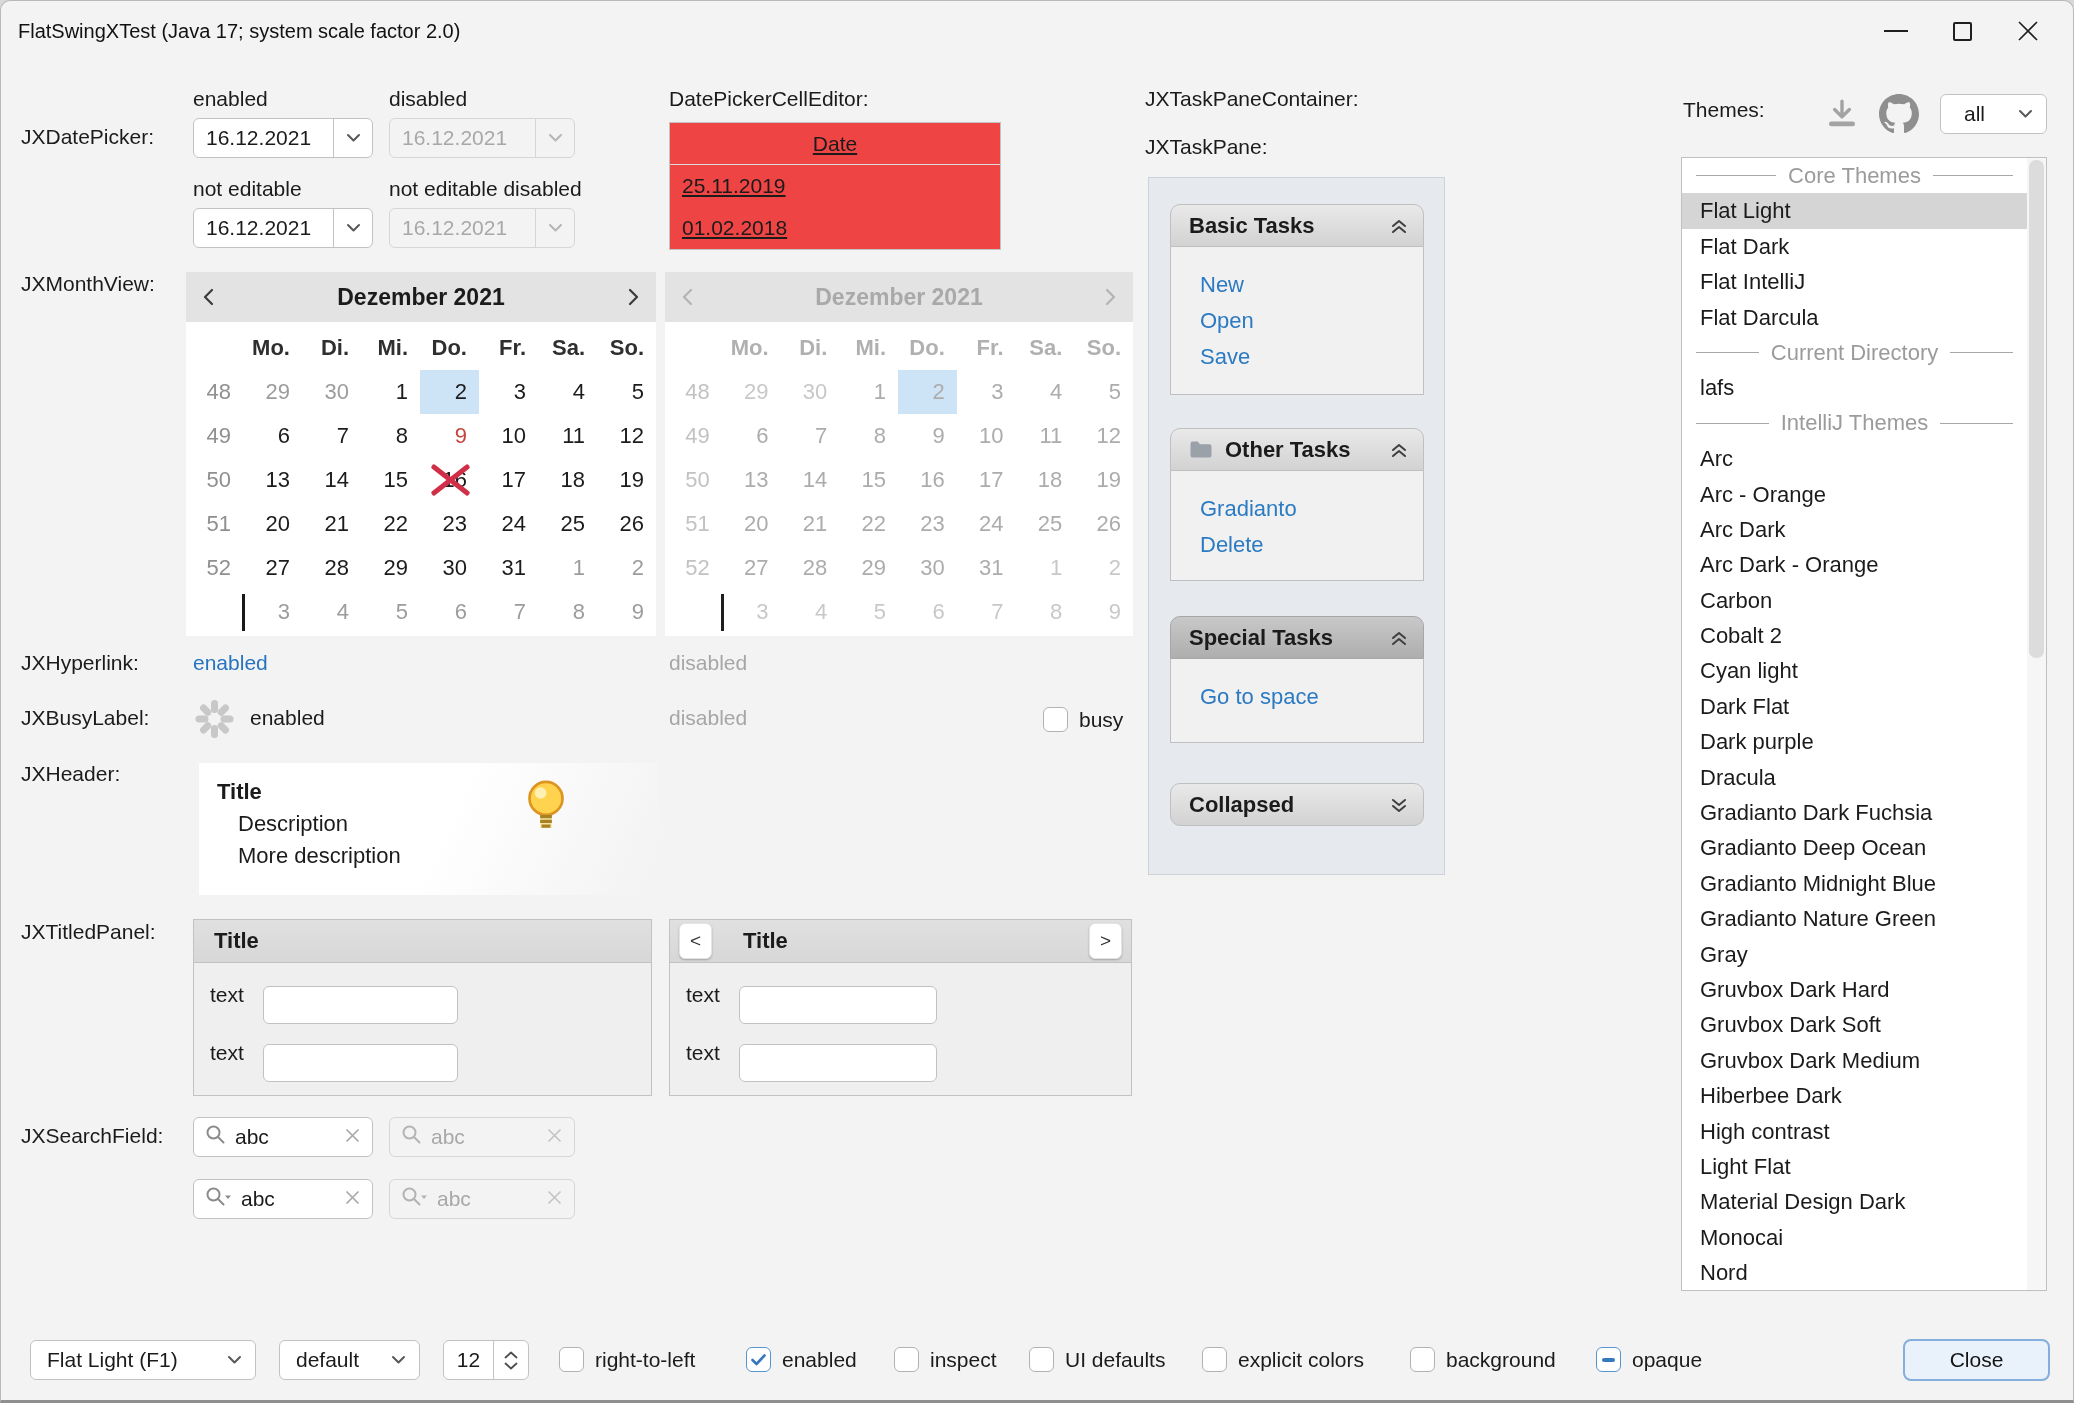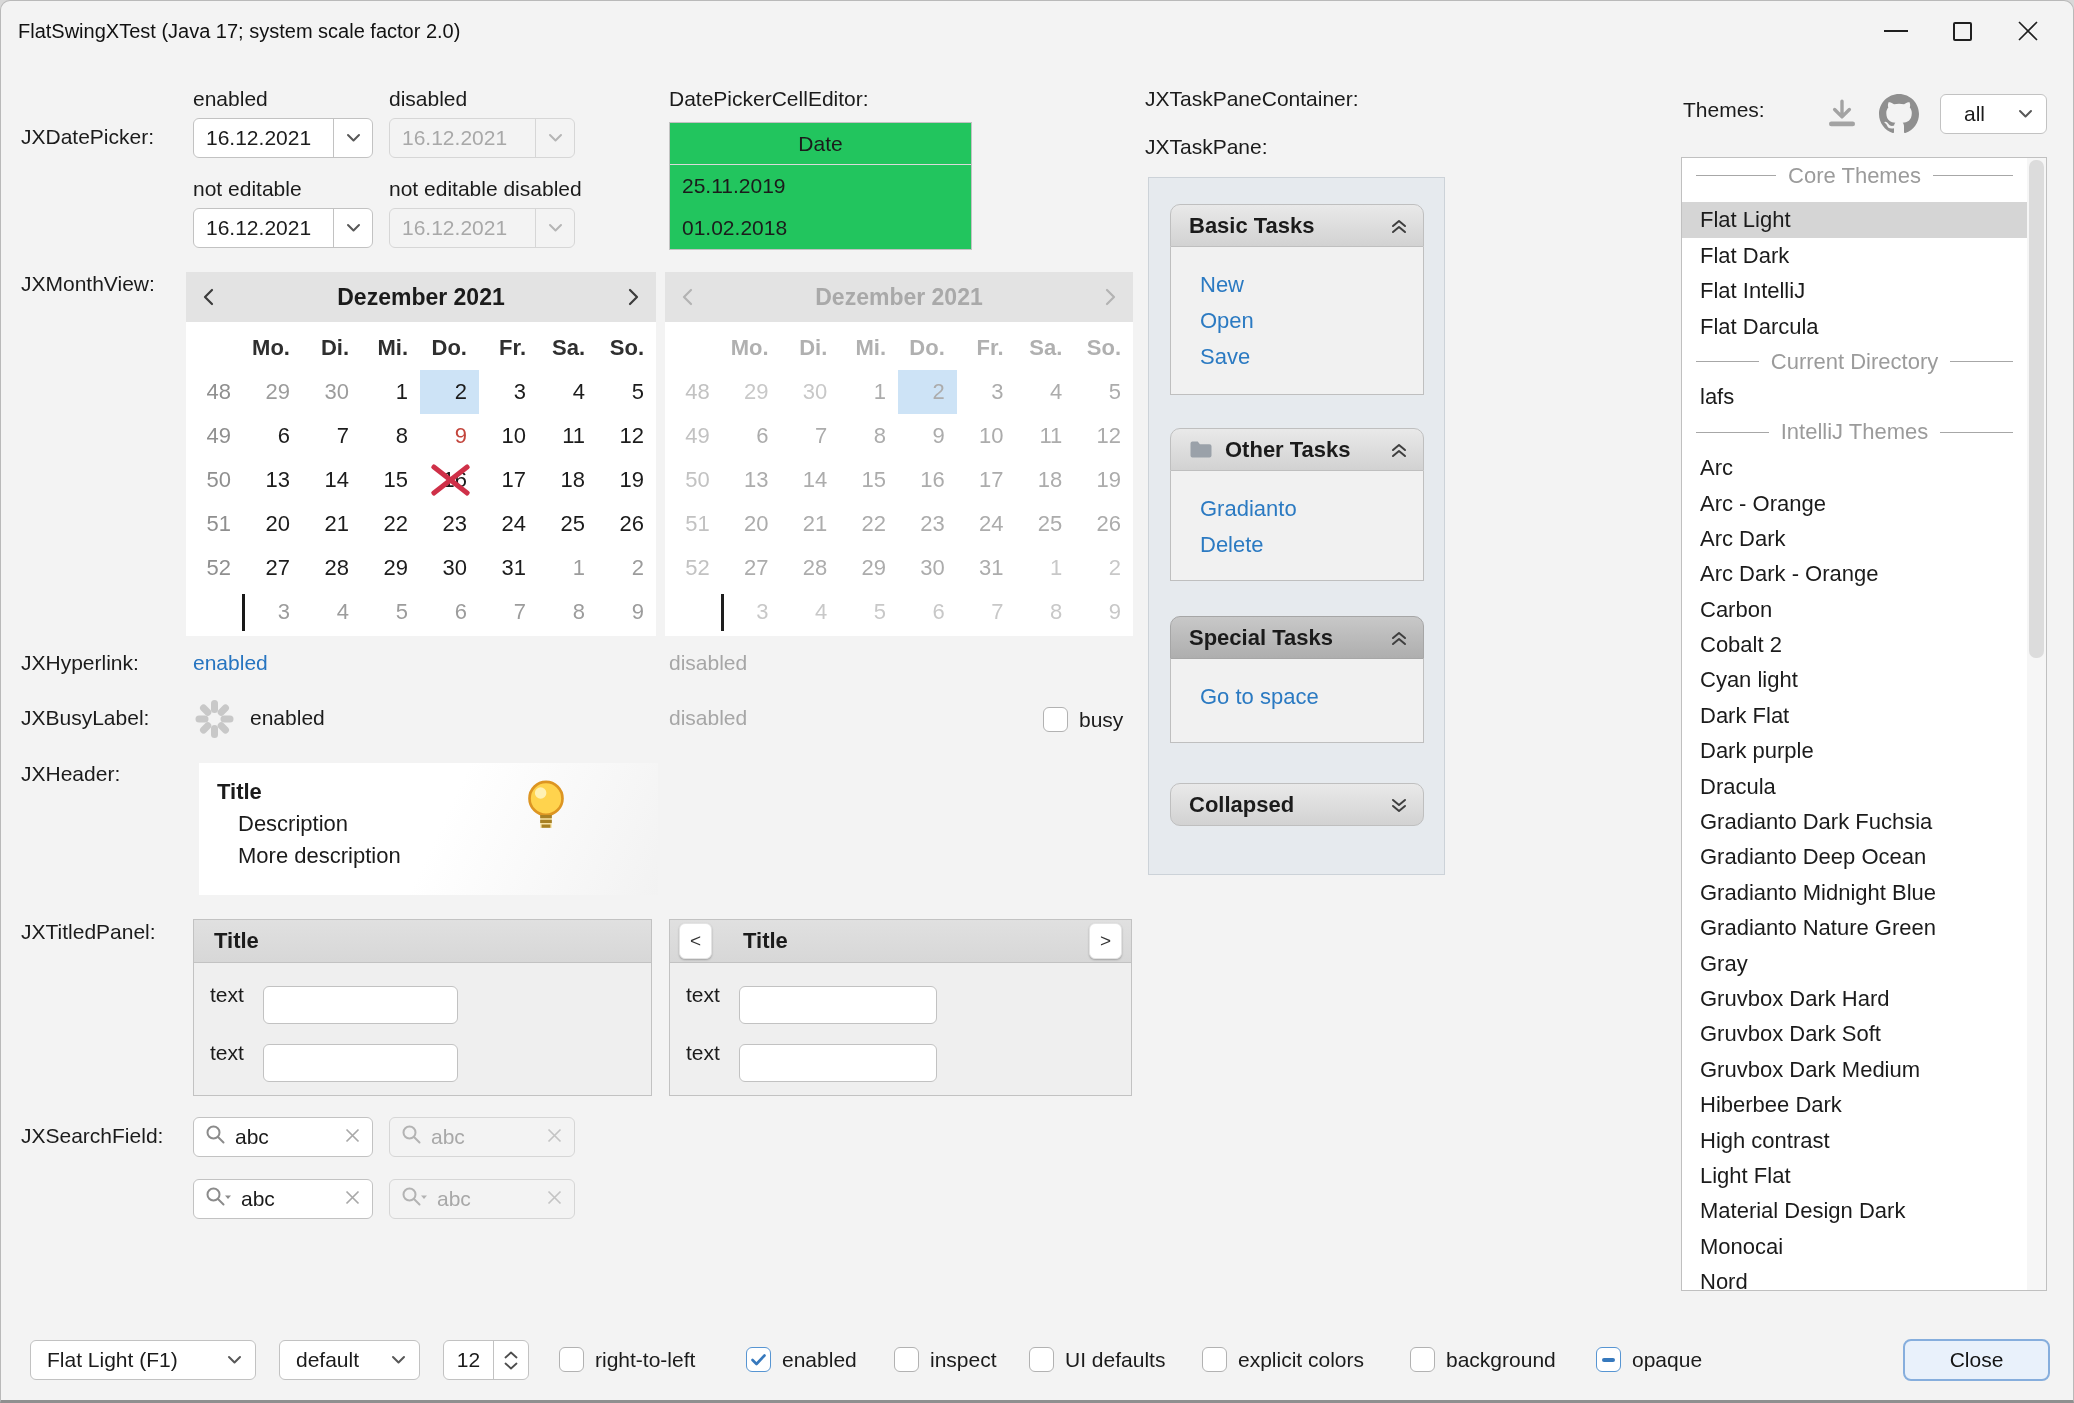--- a/index.html
+++ b/index.html
@@ -22,22 +22,22 @@
   .muted-text{color:#a6a6a6;}
   .link-blue{color:#2674c0;}
   
   .dp{position:absolute;height:40px;background:#fff;border:1px solid #c2c2c2;border-radius:6px;
       display:flex;align-items:center;box-sizing:border-box;}
   .dp .val{flex:1;padding-left:12px;}
   .dp .arrow{width:38px;align-self:stretch;border-left:1px solid #c2c2c2;display:flex;align-items:center;justify-content:center;}
   .dp.disabled{background:#f3f3f3;border-color:#d6d6d6;color:#a8a8a8;}
   .dp.disabled .arrow{border-left-color:#d6d6d6;}
   
-  #cell-table{position:absolute;left:668px;top:121px;width:303px;height:128px;background:#22c55e;
-      border:1px solid #c2c2c2;box-sizing:border-box;}
+  #cell-table{position:absolute;left:668px;top:121px;width:332px;height:128px;background:#ef4444;
+      border:1px solid #c2c2c2;box-sizing:border-box;text-decoration:underline;}
   #cell-table .hd{height:41px;line-height:41px;text-align:center;border-bottom:1px solid #dadada;}
   #cell-table .tr{height:42px;line-height:42px;padding-left:12px;}
   
   .cal{position:absolute;top:271px;width:470px;height:364px;background:#fff;}
   .cal-head{height:50px;background:#e3e3e3;display:flex;align-items:center;padding:0 16px;box-sizing:border-box;}
   .cal-title{flex:1;text-align:center;font-weight:bold;font-size:23px;}
   .cal-grid{padding-top:4px;}
   .cal-row{display:flex;height:44px;align-items:center;position:relative;}
   .c-week,.c-day{box-sizing:border-box;text-align:right;padding-right:12px;font-size:22px;height:44px;line-height:44px;}
   .c-week{width:57px;color:#8f8f8f;}
@@ -104,21 +104,21 @@
   #dl-icon{position:absolute;left:1824px;top:96px;}
   #gh-icon{position:absolute;left:1878px;top:93px;}
   .combo{position:absolute;height:40px;background:#fff;border:1px solid #c2c2c2;border-radius:6px;
       display:flex;align-items:center;box-sizing:border-box;}
   .combo .cval{flex:1;padding-left:16px;}
   .combo .cchev{padding-right:13px;display:flex;}
   #theme-list-wrap{position:absolute;left:1680px;top:156px;width:366px;height:1134px;background:#fff;
       border:1px solid #c0c0c0;box-sizing:border-box;display:flex;}
   #theme-list{flex:1;overflow:hidden;}
   .th-item{height:35.4px;line-height:35.4px;padding-left:18px;font-size:22px;white-space:nowrap;}
-  .th-item.selected{background:#d5d5d5;margin-top:9px;}
+  .th-item.selected{background:#d5d5d5;}
   .th-sep{height:35.4px;display:flex;align-items:center;color:#9b9b9b;font-size:22px;padding:0 14px;gap:12px;box-sizing:border-box;}
   .th-sep .ln{flex:1;height:1px;background:#a7a7a7;}
   #theme-scrollbar{width:19px;background:#f6f6f6;position:relative;}
   #theme-scroll-thumb{position:absolute;left:2px;top:2px;width:15px;height:498px;background:#dcdcdc;border-radius:7px;}
   
   .spin{position:absolute;left:442px;top:1339px;width:86px;height:40px;background:#fff;border:1px solid #c2c2c2;
       border-radius:6px;box-sizing:border-box;display:flex;align-items:center;}
   .spin .sval{width:49px;text-align:center;}
   .spin .sbtns{flex:1;align-self:stretch;border-left:1px solid #c2c2c2;display:flex;flex-direction:column;
       align-items:center;justify-content:center;gap:3px;}

